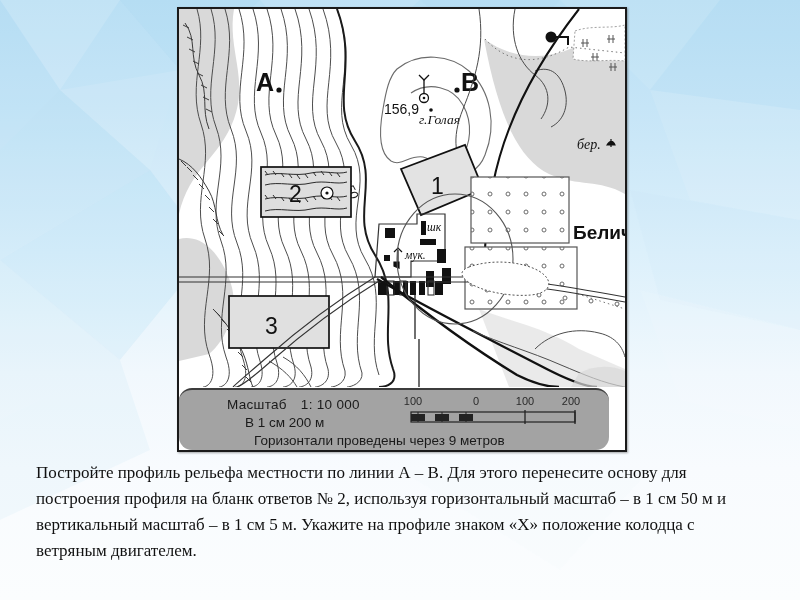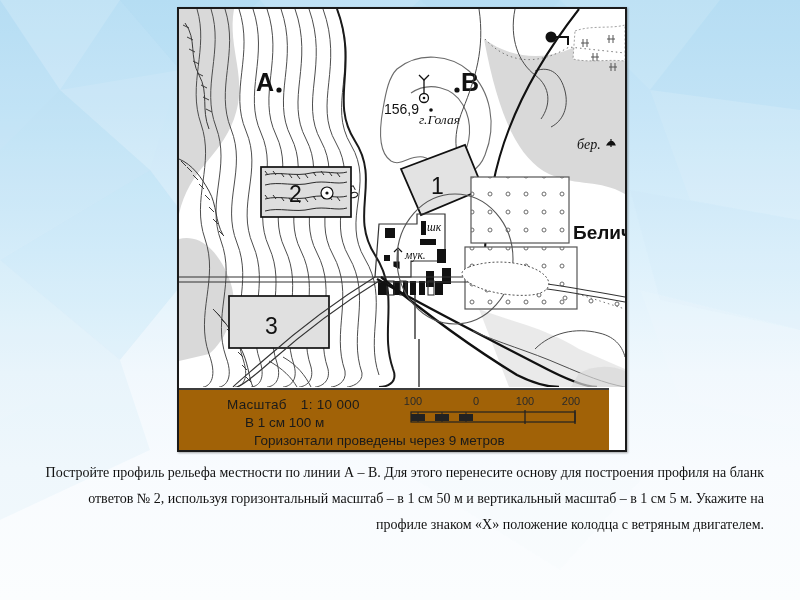--- a/index.html
+++ b/index.html
@@ -39,22 +39,23 @@
   #map-canvas { position: absolute; left: 0; top: 0; }
 
   
   #map-legend {
     position: absolute;
     left: 0;
     right: 16px;
     bottom: 0;
     height: 62px;
     border-top: 2.5px solid #3c3c3c;
-    background: #a16207;
+    background: #a3a3a3;
     box-sizing: border-box;
+    border-radius: 13px;
   }
   .legend-text {
     position: absolute;
     font-family: "Liberation Sans", sans-serif;
     color: #1a1a1a;
     white-space: nowrap;
   }
   #legend-scale-line   { left: 48px; top: 7px;  font-size: 13.5px; letter-spacing: .3px; }
   #legend-scale-line b { font-weight: normal; margin-left: 14px; }
   #legend-cm-line      { left: 66px; top: 25px; font-size: 13.5px; }
@@ -62,23 +63,23 @@
 
   
   #scale-bar { position: absolute; left: 220px; top: 2px; }
 
   
   #caption {
     position: absolute;
     left: 36px;
     top: 460px;
     width: 728px;
-    text-align: right;
+    text-align: left;
     font-family: "Liberation Serif", serif;
-    font-size: 14px;
+    font-size: 17px;
     line-height: 26px;
     color: #111111;
   }
 </style>
 </head>
 <body>
 
 <div id="slide-bg">
   <svg width="800" height="600" viewBox="0 0 800 600">
     <g opacity="0.30">
@@ -328,21 +329,21 @@
       </g>
     </g>
   </svg>
 
   <div id="map-legend">
 
     <div class="legend-text" id="legend-scale-line">
       <span>Масштаб</span><b>1: 10 000</b>
     </div>
 
-    <div class="legend-text" id="legend-cm-line">В 1 см 100 м</div>
+    <div class="legend-text" id="legend-cm-line">В 1 см 200 м</div>
 
     <div class="legend-text" id="legend-contour-line">Горизонтали проведены через 9 метров</div>
 
     <svg id="scale-bar" width="185" height="44" viewBox="0 0 185 44">
       <text x="14" y="13" font-family="Liberation Sans, sans-serif" font-size="11" fill="#2a2a2a" text-anchor="middle">100</text>
       <text x="77" y="13" font-family="Liberation Sans, sans-serif" font-size="11" fill="#2a2a2a" text-anchor="middle">0</text>
       <text x="126" y="13" font-family="Liberation Sans, sans-serif" font-size="11" fill="#2a2a2a" text-anchor="middle">100</text>
       <text x="172" y="13" font-family="Liberation Sans, sans-serif" font-size="11" fill="#2a2a2a" text-anchor="middle">200</text>
 
       <rect x="12" y="20" width="164" height="10" fill="none" stroke="#222" stroke-width="1.2"></rect>

